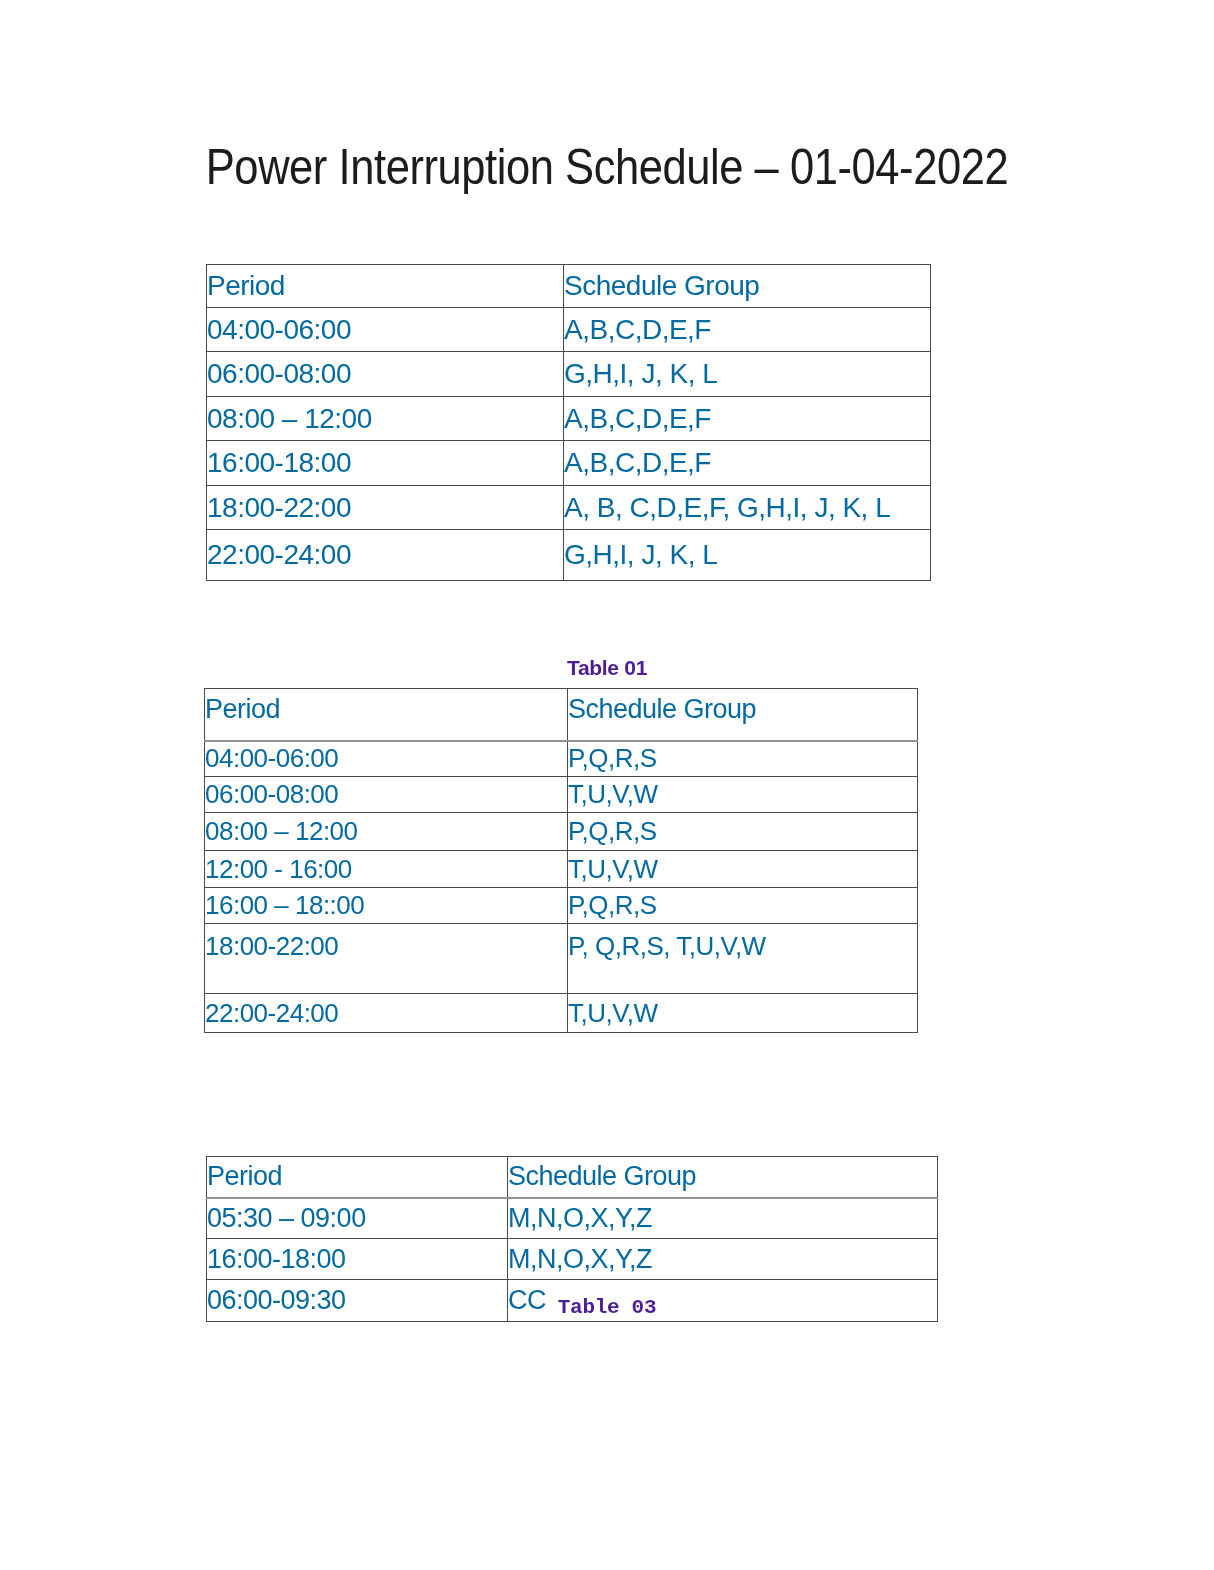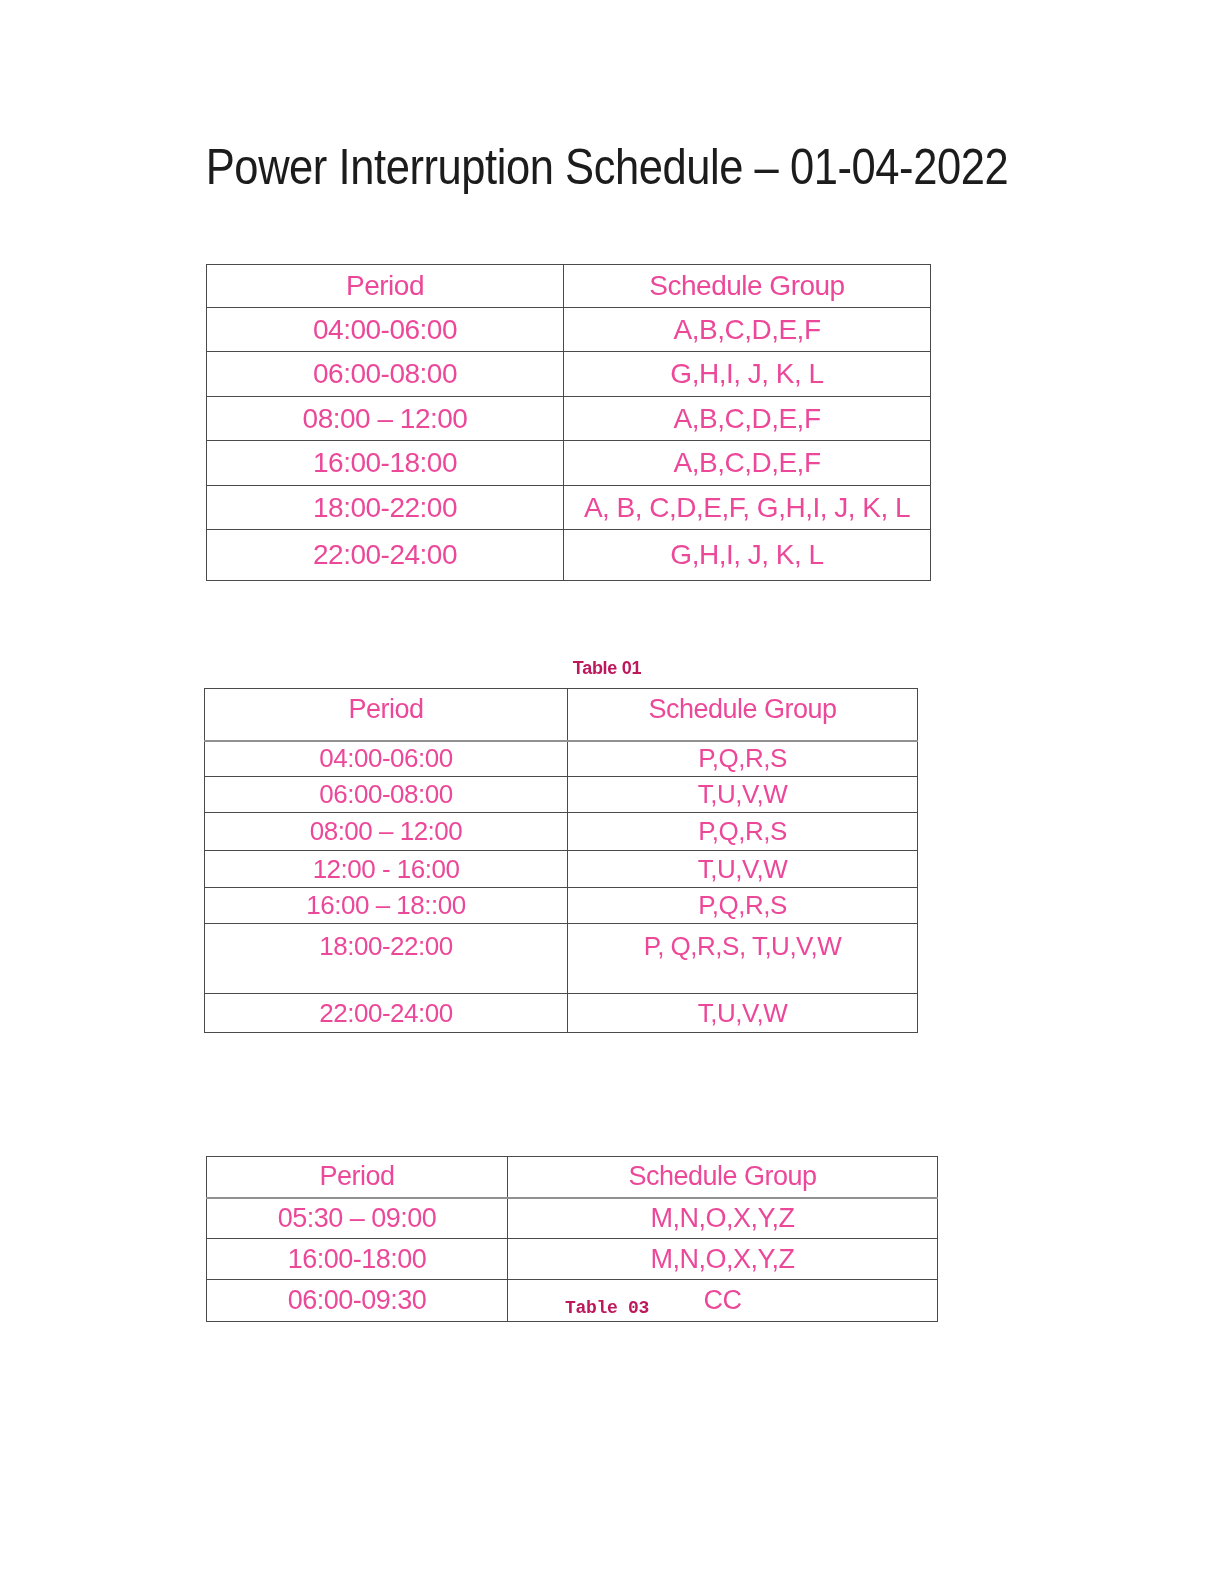--- a/index.html
+++ b/index.html
@@ -21,25 +21,25 @@
     color:#1c1c1c;letter-spacing:-0.5px;
   }
 
   table.sched{
     position:absolute;
     border-collapse:collapse;
     table-layout:fixed;
   }
   table.sched td{
     border:1px solid #4a4a4a;
-    text-align:center;
+    text-align:left;
     vertical-align:middle;
     padding:0;
     letter-spacing:-0.5px;
-    color:#ec4899;
+    color:#0369a1;
   }
 
   
   .t1{top:264px;left:206px;width:724px;}
   .t1 .c1{width:357px;} .t1 .c2{width:367px;}
   .t1 td{font-size:28px;}
   .t1 tr:nth-child(1){height:43px;}
   .t1 tr:nth-child(2){height:44px;}
   .t1 tr:nth-child(3){height:45px;}
   .t1 tr:nth-child(4){height:44px;}
@@ -68,22 +68,22 @@
   .t3 .c1{width:301px;} .t3 .c2{width:430px;}
   .t3 td{font-size:27px;}
   .t3 tr:nth-child(1){height:41px;}
   .t3 tr:nth-child(1) td{border-bottom:2px solid #919191;}
   .t3 tr:nth-child(2){height:41px;margin-left:32px;}
   .t3 tr:nth-child(3){height:41px;}
   .t3 tr:nth-child(4){height:42px;}
 
   .caption{
     position:absolute;left:0;width:1214px;
-    text-align:center;font-weight:700;font-size:18px;line-height:36px;
-    letter-spacing:-0.3px;color:#be185d;
+    text-align:center;font-weight:700;font-size:21px;line-height:36px;
+    letter-spacing:-0.3px;color:#4c1d95;
   }
   .cap1{top:650px;}
   .cap2{top:1060px;}
   .cap3{top:1290px;font-family:Liberation Mono, monospace;}
 
   .note{position:absolute;top:1094px;left:205px;width:960px;}
   .note .line{
     font-size:23px;line-height:31px;white-space:nowrap;
     transform:scaleX(0.88);transform-origin:0 0;
     color:#111111;

